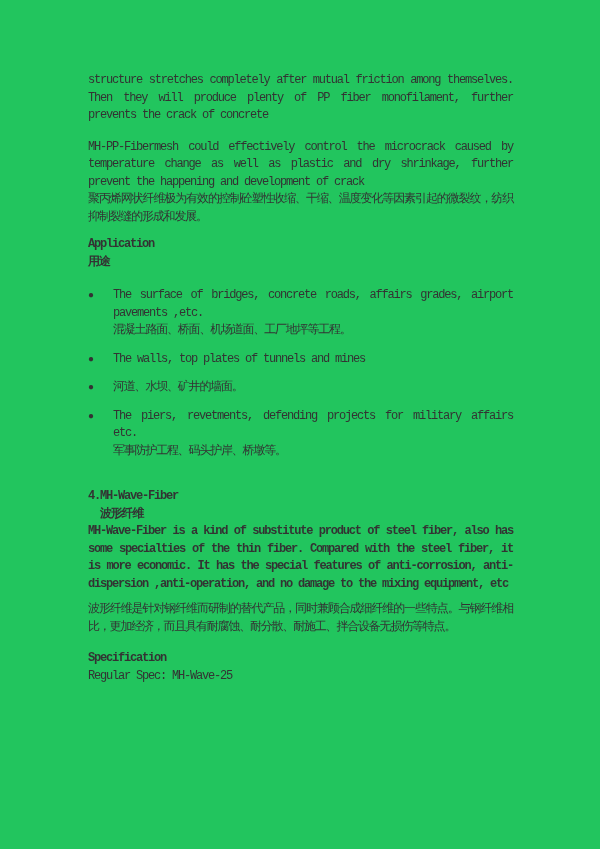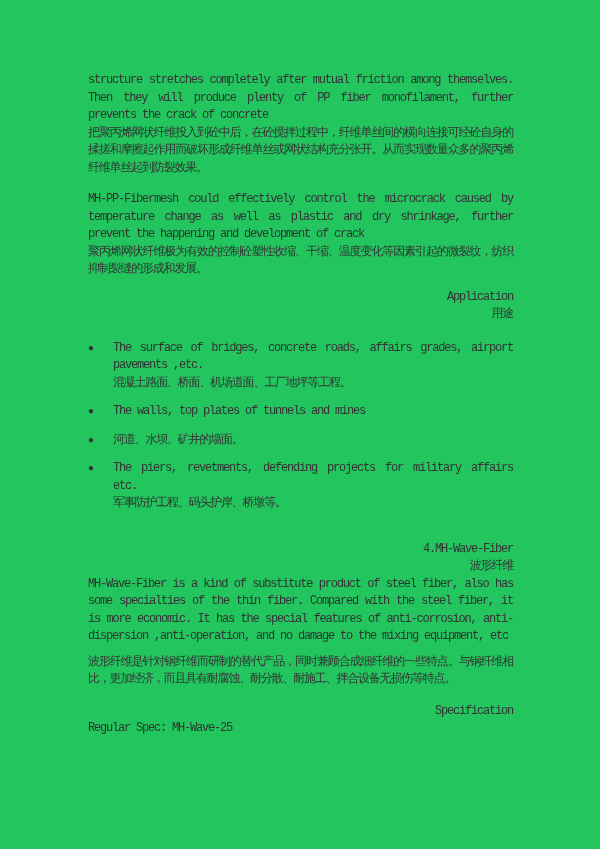--- a/index.html
+++ b/index.html
@@ -17,50 +17,49 @@
     padding: 72px 87px 0 88px;
     font-family: "Liberation Mono", "DejaVu Sans Mono", monospace;
     font-size: 12px;
     line-height: 17.5px;
     letter-spacing: -1.2px;
     overflow: hidden;
   }
   .jp { text-align: justify; }
   .block-p1 { margin: 0 0 14px 0; }
   .block-p2 { margin: 0 0 10px 0; }
-  .bold { font-weight: normal; text-align: right; }
+  .bold { font-weight: bold; }
   .app-heading-block { margin: 0 0 16px 0; }
   .bullets {
     list-style: none;
     margin: 0 0 28px 0;
     padding: 0;
   }
   .bullet {
     display: flex;
     margin: 0 0 11px 0;
   }
   .bullet:last-child { margin-bottom: 0; }
   .bullet-marker {
     flex: 0 0 25px;
     width: 25px;
     font-size: 10px;
   }
   .bullet-body { flex: 1; }
   .sec4-title-zh { padding-left: 12px; }
-  .sec4-body-en { margin: 0 0 8px 0; }
+  .sec4-body-en { margin: 0 0 8px 0; font-weight: bold; }
   .sec4-body-zh { margin: 0 0 14px 0; }
 </style>
 </head>
 <body>
 
 <div class="page">
 
   <div class="block-p1">
     <div class="jp">structure stretches completely after mutual friction among themselves. Then they will produce plenty of PP fiber monofilament, further prevents the crack of concrete</div>
-    <div class="jp">把聚丙烯网状纤维投入到砼中后，在砼搅拌过程中，纤维单丝间的横向连接可经砼自身的揉搓和摩擦起作用而破坏形成纤维单丝或网状结构充分张开。从而实现数量众多的聚丙烯纤维单丝起到防裂效果。</div>
   </div>
 
   <div class="block-p2">
     <div class="jp">MH-PP-Fibermesh could effectively control the microcrack caused by temperature change as well as plastic and dry shrinkage, further prevent the happening and development of crack</div>
     <div class="jp">聚丙烯网状纤维极为有效的控制砼塑性收缩、干缩、温度变化等因素引起的微裂纹，纺织抑制裂缝的形成和发展。</div>
   </div>
 
   <div class="app-heading-block">
     <div class="bold">Application</div>
     <div class="bold">用途</div>

